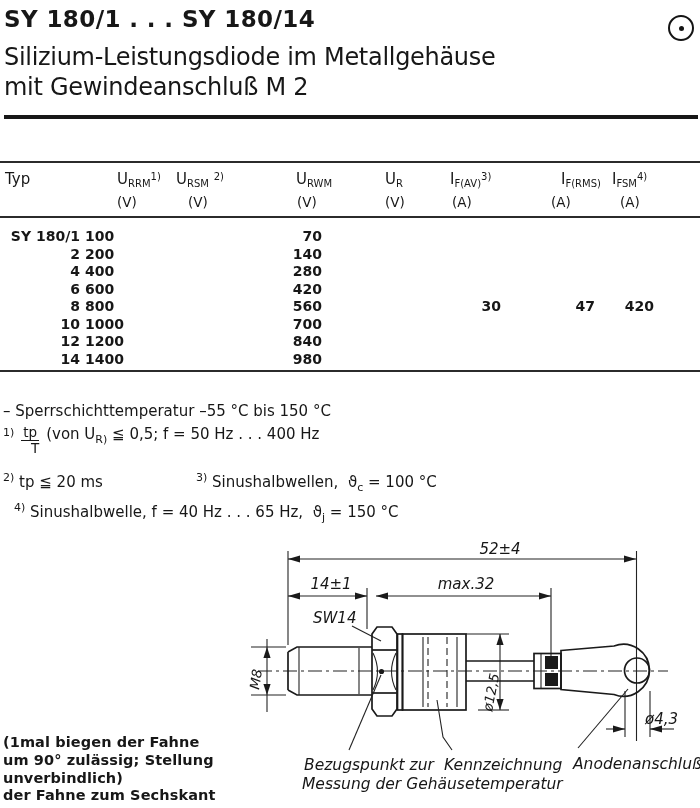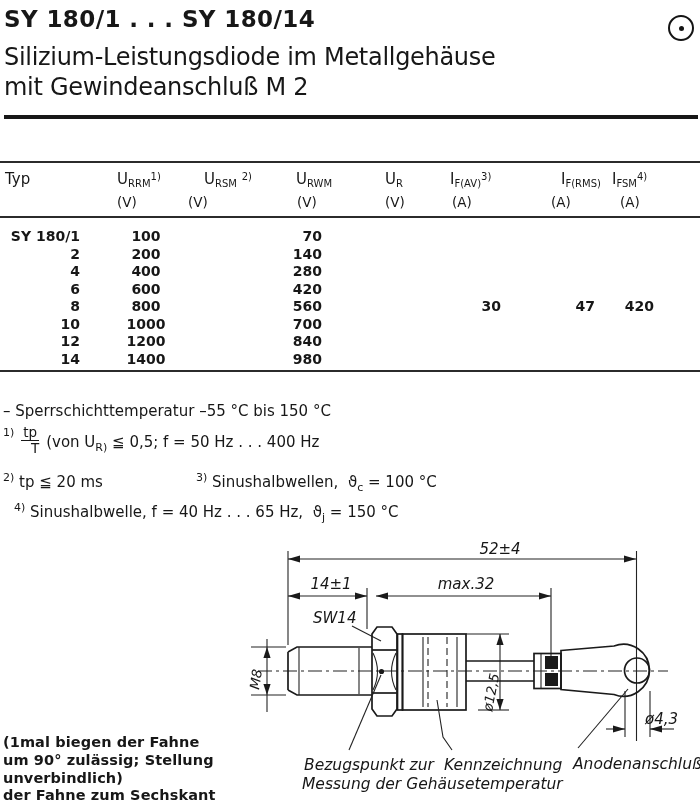--- a/index.html
+++ b/index.html
@@ -14,35 +14,35 @@
   .rule-thick{position:absolute;left:4px;top:115px;width:694px;height:4px;background:#171717}
   .rule{position:absolute;left:0;width:700px;height:2px;background:#2b2b2b}
 
   
   .hc{position:absolute;top:170px;font-size:15px;white-space:nowrap}
   .hu{position:absolute;top:194px;font-size:13.5px;white-space:nowrap}
   .hsb{font-size:10px;vertical-align:-3px}
   .hsp{font-size:10px;vertical-align:4.5px}
   .trow{position:absolute;left:0;width:700px;height:16px;font-size:14px;font-weight:bold}
   .ctyp{position:absolute;left:0;width:80px;text-align:right}
-  .cu1{position:absolute;left:85px;width:122px;text-align:center}
+  .cu1{position:absolute;left:85px;width:122px;text-align:left}
   .cu2{position:absolute;left:230px;width:92px;text-align:right}
   .csh{position:absolute;top:298px;font-size:14px;font-weight:bold;text-align:right}
   .csh.a{left:455px;width:46px}.csh.b{left:549px;width:46px}.csh.c{left:604px;width:50px}
 
   
   .note{position:absolute;font-size:15px;white-space:nowrap}
   .fnm{font-size:11px;vertical-align:6px}
   .sb{font-size:11px;vertical-align:-4px}
   .fn1{display:flex;gap:7px;align-items:flex-start}
   .fn1 .fnm{margin-top:1px;vertical-align:0}
   .frac{display:inline-block;text-align:right;font-size:13.5px;line-height:15px}
   .frac .num{display:block;border-bottom:1.6px solid #171717;padding:0 2px}
   .frac .den{display:block}
-  .fn1t{margin-top:8px}
+  .fn1t{}
 
   
   .leftnote{position:absolute;left:3px;top:734px;font-size:14.5px;font-weight:bold;line-height:17.8px;letter-spacing:.1px;white-space:nowrap}
 
   
   .draw{position:absolute;left:240px;top:540px}
   .dl{stroke:#232323;stroke-width:1.1;fill:none}
   .pl{stroke:#1a1a1a;stroke-width:1.7;fill:none}
   .ar{fill:#1a1a1a;stroke:none}
   .dt{font-family:"DejaVu Sans","Liberation Sans",sans-serif;font-style:italic;font-size:15px;fill:#171717}
@@ -61,21 +61,21 @@
   </div>
   <div class="corner-icon"></div>
   <div class="rule-thick"></div>
 
   <div class="rule" style="top:161px"></div>
   <div class="rule" style="top:216px"></div>
   <div class="rule" style="top:370px"></div>
 
   <div class="hc" style="left:5px">Typ</div>
   <div class="hc" style="left:117px"><span>U</span><span class="hsb">RRM</span><span class="hsp">1)</span></div>
-  <div class="hc" style="left:204px"><span>U</span><span class="hsb">RSM</span>&nbsp;<span class="hsp">2)</span></div>
+  <div class="hc" style="left:176px"><span>U</span><span class="hsb">RSM</span>&nbsp;<span class="hsp">2)</span></div>
   <div class="hc" style="left:296px"><span>U</span><span class="hsb">RWM</span></div>
   <div class="hc" style="left:385px"><span>U</span><span class="hsb">R</span></div>
   <div class="hc" style="left:450px"><span>I</span><span class="hsb">F(AV)</span><span class="hsp">3)</span></div>
   <div class="hc" style="left:561px"><span>I</span><span class="hsb">F(RMS)</span></div>
   <div class="hc" style="left:612px"><span>I</span><span class="hsb">FSM</span><span class="hsp">4)</span></div>
 
   <div class="hu" style="left:117px">(V)</div>
   <div class="hu" style="left:188px">(V)</div>
   <div class="hu" style="left:297px">(V)</div>
   <div class="hu" style="left:385px">(V)</div>

